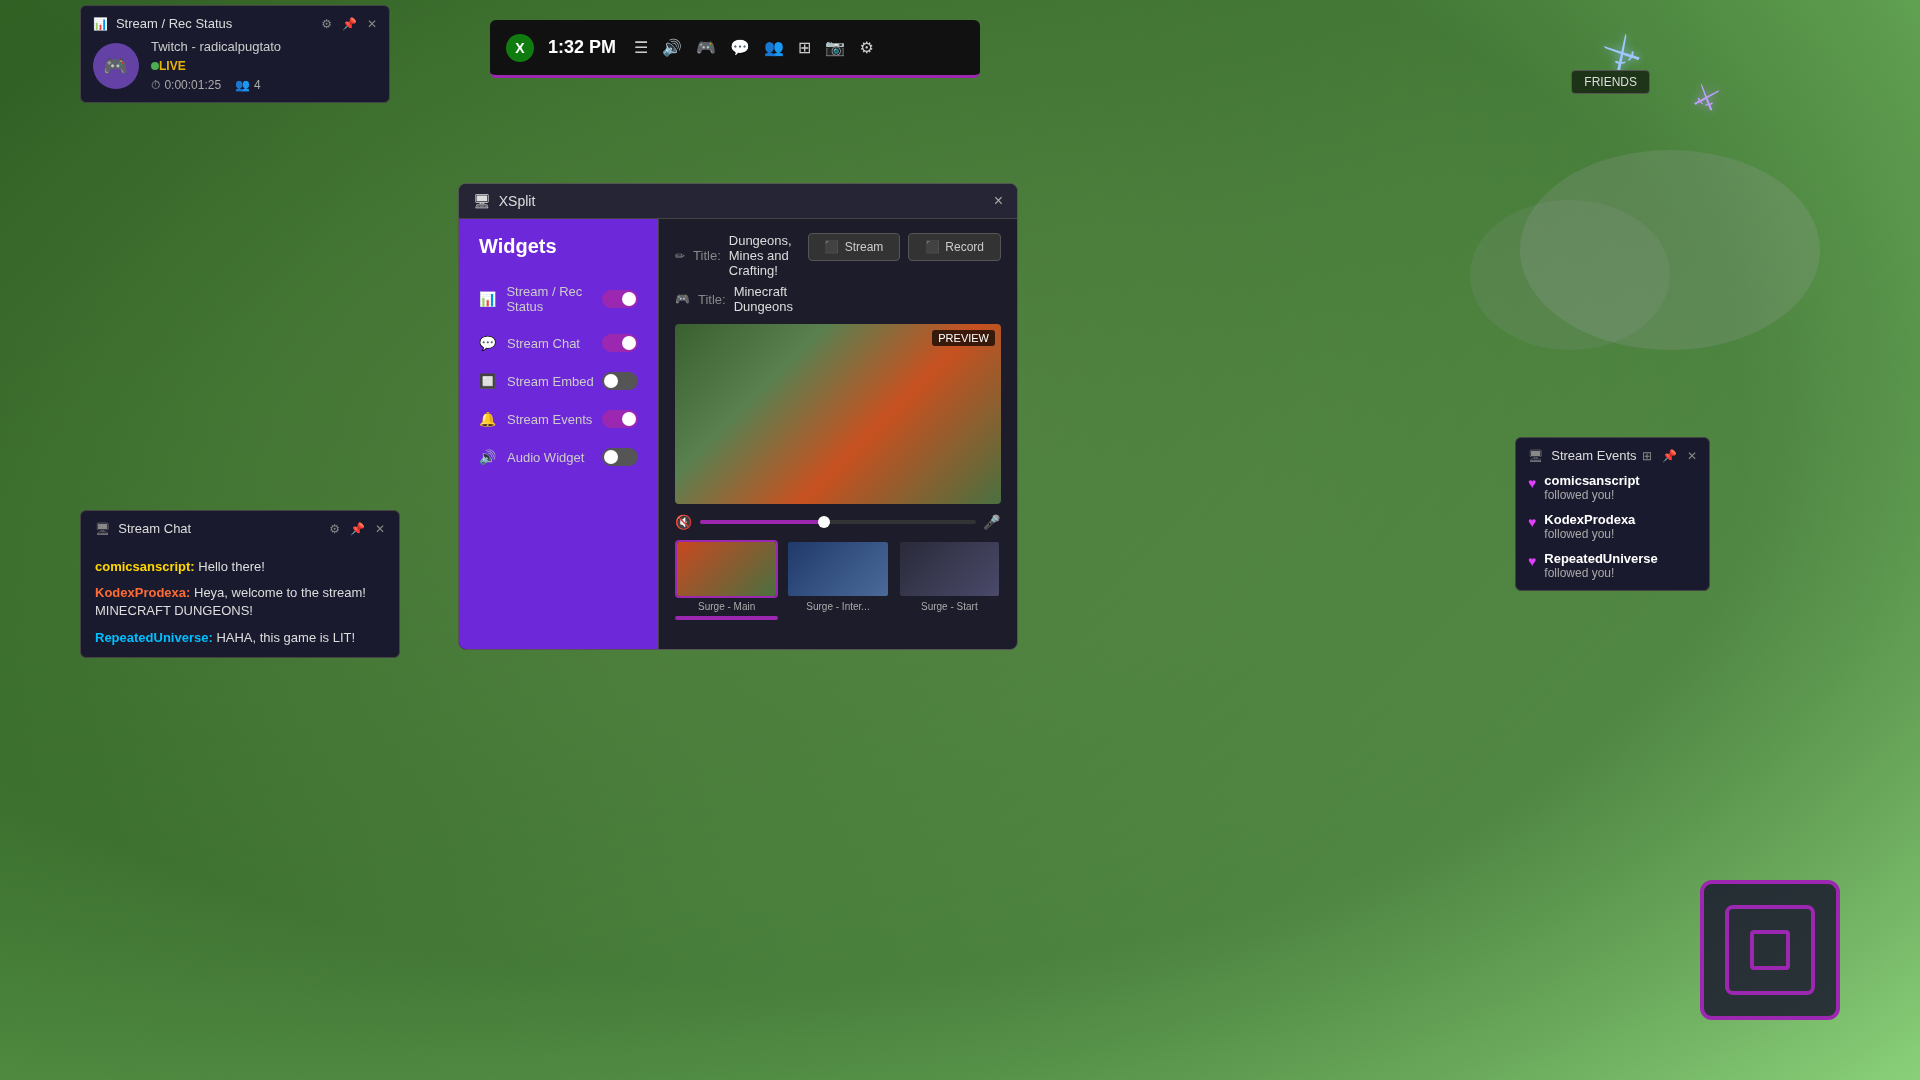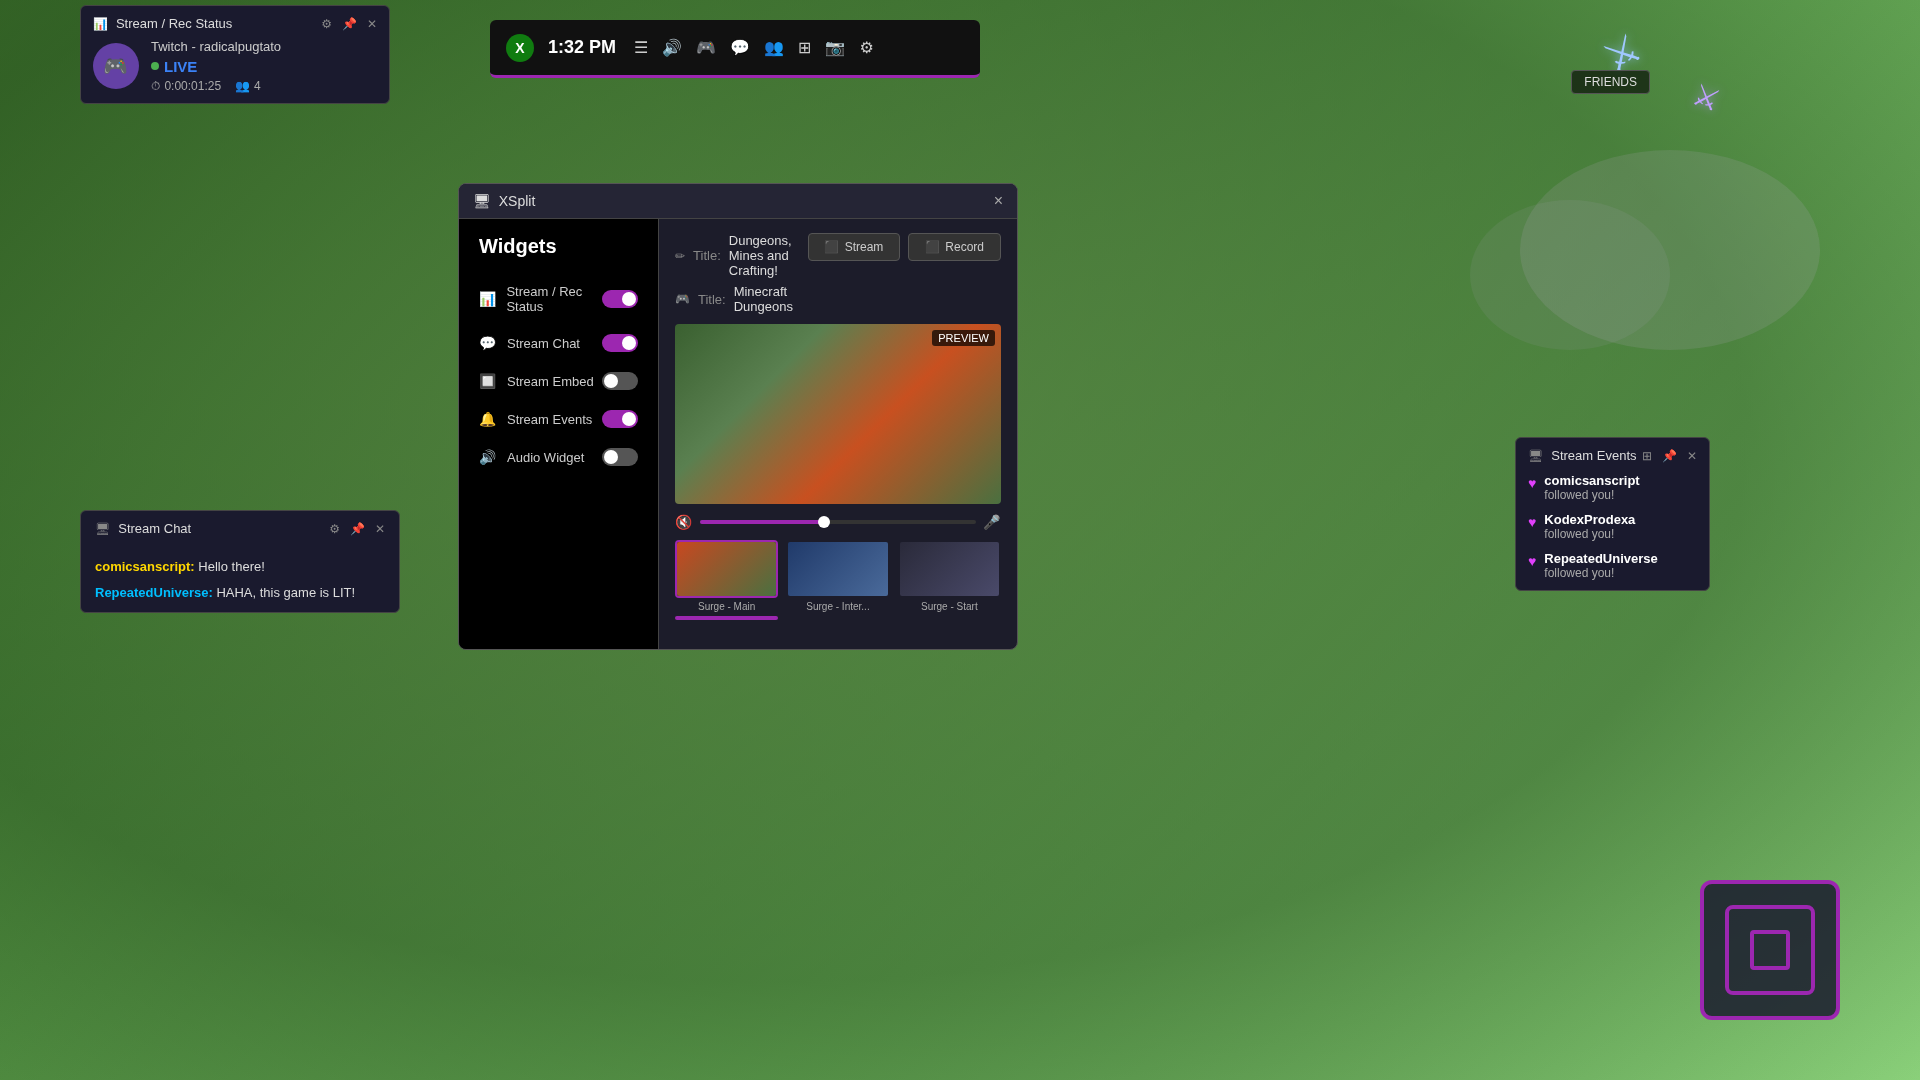--- a/index.html
+++ b/index.html
@@ -146,23 +146,22 @@
       flex: 1;
     }
     .stream-platform {
       color: #ccc;
       font-size: 13px;
       margin-bottom: 2px;
     }
     .live-badge {
       display: inline-flex;
       align-items: center;
-      gap: 5px;
-      color: #3b82f6;
-      font-size: 15px;
+      color: #eab308;
+      font-size: 12px;
       font-weight: 600;
     }
     .live-dot {
       width: 8px;
       height: 8px;
       background: #4CAF50;
       border-radius: 50%;
     }
     .stream-meta {
       display: flex;
@@ -208,21 +207,21 @@
       color: #aaa;
       font-size: 16px;
       cursor: pointer;
     }
     .xsplit-body {
       display: flex;
       height: 430px;
     }
     .xsplit-left {
       width: 200px;
-      background: #000000;
+      background: #6d28d9;
       border-right: 1px solid #444;
       padding: 16px 0;
       flex-shrink: 0;
     }
     .widgets-heading {
       color: white;
       font-size: 20px;
       font-weight: 600;
       padding: 0 20px 16px;
     }
@@ -751,20 +750,24 @@
       <span class="widget-ctrl-btn">📌</span>
       <span class="widget-ctrl-btn">✕</span>
     </div>
   </div>
   <div class="chat-messages">
     <div class="chat-msg">
       <span class="chat-username yellow">comicsanscript:</span>
       <span> Hello there!</span>
     </div>
     <div class="chat-msg">
+      <span class="chat-username orange">KodexProdexa:</span>
+      <span> Heya, welcome to the stream! MINECRAFT DUNGEONS!</span>
+    </div>
+    <div class="chat-msg">
       <span class="chat-username cyan">RepeatedUniverse:</span>
       <span> HAHA, this game is LIT!</span>
     </div>
   </div>
 </div>
 
 <div class="stream-events-widget">
   <div class="widget-title-bar">
     <div class="widget-title-left">
       <span class="widget-icon-sm">🖥</span>

